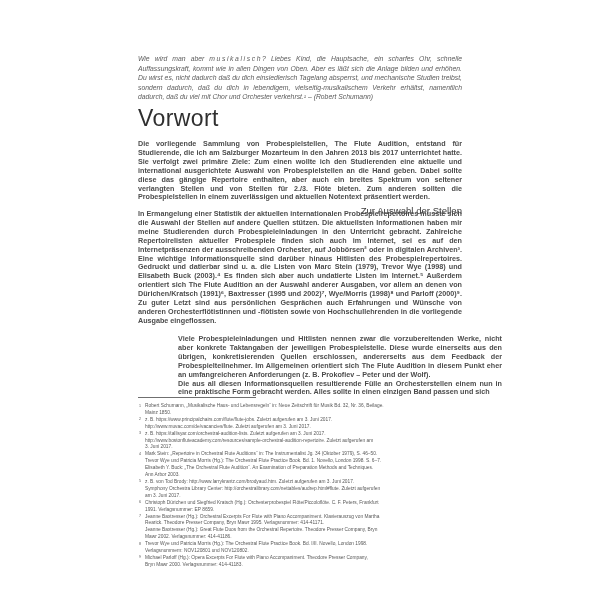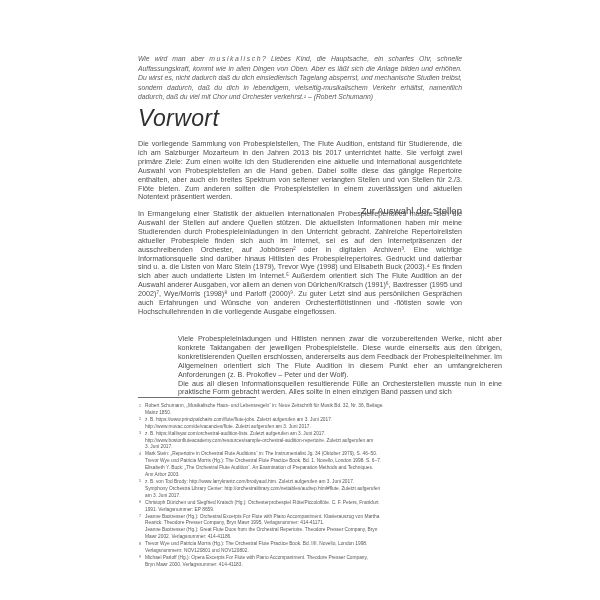--- a/index.html
+++ b/index.html
@@ -8,23 +8,23 @@
     font-family:"Liberation Sans",sans-serif;color:#4a4a4a;
   }
   .col{position:absolute;left:138px;width:324px;}
   .epigraph{
     top:54px;font-style:italic;font-size:6.8px;line-height:9.6px;
     color:#5a5a5a;text-align:justify;
   }
   .spaced{letter-spacing:1.6px;}
   .page-title{
     top:106px;font-size:23px;line-height:24px;font-weight:400;
-    color:#2f2f2f;letter-spacing:0.4px;font-style:italic;
+    color:#2f2f2f;letter-spacing:0.4px;
   }
-  .body-text{font-size:7.2px;line-height:8.9px;text-align:justify;color:#4c4c4c;}
+  .body-text{font-size:7.2px;line-height:8.9px;text-align:justify;color:#4c4c4c;font-weight:bold;}
   .intro{top:140px;}
   .section-heading{
     top:205px;font-size:9.6px;line-height:11px;font-weight:400;color:#3a3a3a;text-align:right;
   }
   .para-a{top:210px;}
   .para-b{top:335px;margin-left:40px;}
   .para-b .p + .p{margin-top:0;}
   .fn-rule{
     top:397px;width:118px;height:0;border-top:1px solid #6f6f6f;
   }
@@ -46,21 +46,21 @@
   <div class="col page-title">Vorwort</div>
 
   <div class="col body-text intro">Die vorliegende Sammlung von Probespielstellen, The Flute Audition, entstand für Studierende, die ich am Salzburger Mozarteum in den Jahren 2013 bis 2017 unterrichtet hatte. Sie verfolgt zwei primäre Ziele: Zum einen wollte ich den Studierenden eine aktuelle und international ausgerichtete Auswahl von Probespielstellen an die Hand geben. Dabei sollte diese das gängige Repertoire enthalten, aber auch ein breites Spektrum von seltener verlangten Stellen und von Stellen für 2./3. Flöte bieten. Zum anderen sollten die Probespielstellen in einem zuverlässigen und aktuellen Notentext präsentiert werden.</div>
 
   <div class="col section-heading">Zur Auswahl der Stellen</div>
 
   <div class="col body-text para-a">In Ermangelung einer Statistik der aktuellen internationalen Probespielrepertoires musste sich die Auswahl der Stellen auf andere Quellen stützen. Die aktuellsten Informationen haben mir meine Studierenden durch Probespieleinladungen in den Unterricht gebracht. Zahlreiche Repertoirelisten aktueller Probespiele finden sich auch im Internet, sei es auf den Internetpräsenzen der ausschreibenden Orchester, auf Jobbörsen² oder in digitalen Archiven³. Eine wichtige Informationsquelle sind darüber hinaus Hitlisten des Probespielrepertoires. Gedruckt und datierbar sind u. a. die Listen von Marc Stein (1979), Trevor Wye (1998) und Elisabeth Buck (2003).⁴ Es finden sich aber auch undatierte Listen im Internet.⁵ Außerdem orientiert sich The Flute Audition an der Auswahl anderer Ausgaben, vor allem an denen von Dürichen/Kratsch (1991)⁶, Baxtresser (1995 und 2002)⁷, Wye/Morris (1998)⁸ und Parloff (2000)⁹. Zu guter Letzt sind aus persönlichen Gesprächen auch Erfahrungen und Wünsche von anderen Orchesterflötistinnen und -flötisten sowie von Hochschullehrenden in die vorliegende Ausgabe eingeflossen.</div>
 
   <div class="col body-text para-b">
     <div class="p">Viele Probespieleinladungen und Hitlisten nennen zwar die vorzubereitenden Werke, nicht aber konkrete Taktangaben der jeweiligen Probespielstelle. Diese wurde einerseits aus den übrigen, konkretisierenden Quellen erschlossen, andererseits aus dem Feedback der Probespielteilnehmer. Im Allgemeinen orientiert sich The Flute Audition in diesem Punkt eher an umfangreicheren Anforderungen (z. B. Prokofiev – Peter und der Wolf).</div>
-    <div class="p">Die aus all diesen Informationsquellen resultierende Fülle an Orchesterstellen musste nun in eine praktische Form gebracht werden. Alles sollte in einen einzigen Band passen und sich</div>
+    <div class="p">Die aus all diesen Informationsquellen resultierende Fülle an Orchesterstellen einem nun in eine praktische Form gebracht werden. Alles sollte in einen einzigen Band passen und sich</div>
   </div>
 
   <div class="col fn-rule"></div>
 
   <div class="col footnotes">
     <div class="footnote"><span class="fn-num">1</span><span>Robert Schumann, „Musikalische Haus- und Lebensregeln“ in: Neue Zeitschrift für Musik Bd. 32, Nr. 36, Beilage.
 Mainz 1850.</span></div>
     <div class="footnote"><span class="fn-num">2</span><span>z. B. https://www.principalchairs.com/flute/flute-jobs. Zuletzt aufgerufen am 3. Juni 2017.
 http://www.muvac.com/de/vacancies/flute. Zuletzt aufgerufen am 3. Juni 2017.</span></div>
     <div class="footnote"><span class="fn-num">3</span><span>z. B. https://tallisyar.com/orchestral-audition-lists. Zuletzt aufgerufen am 3. Juni 2017.

